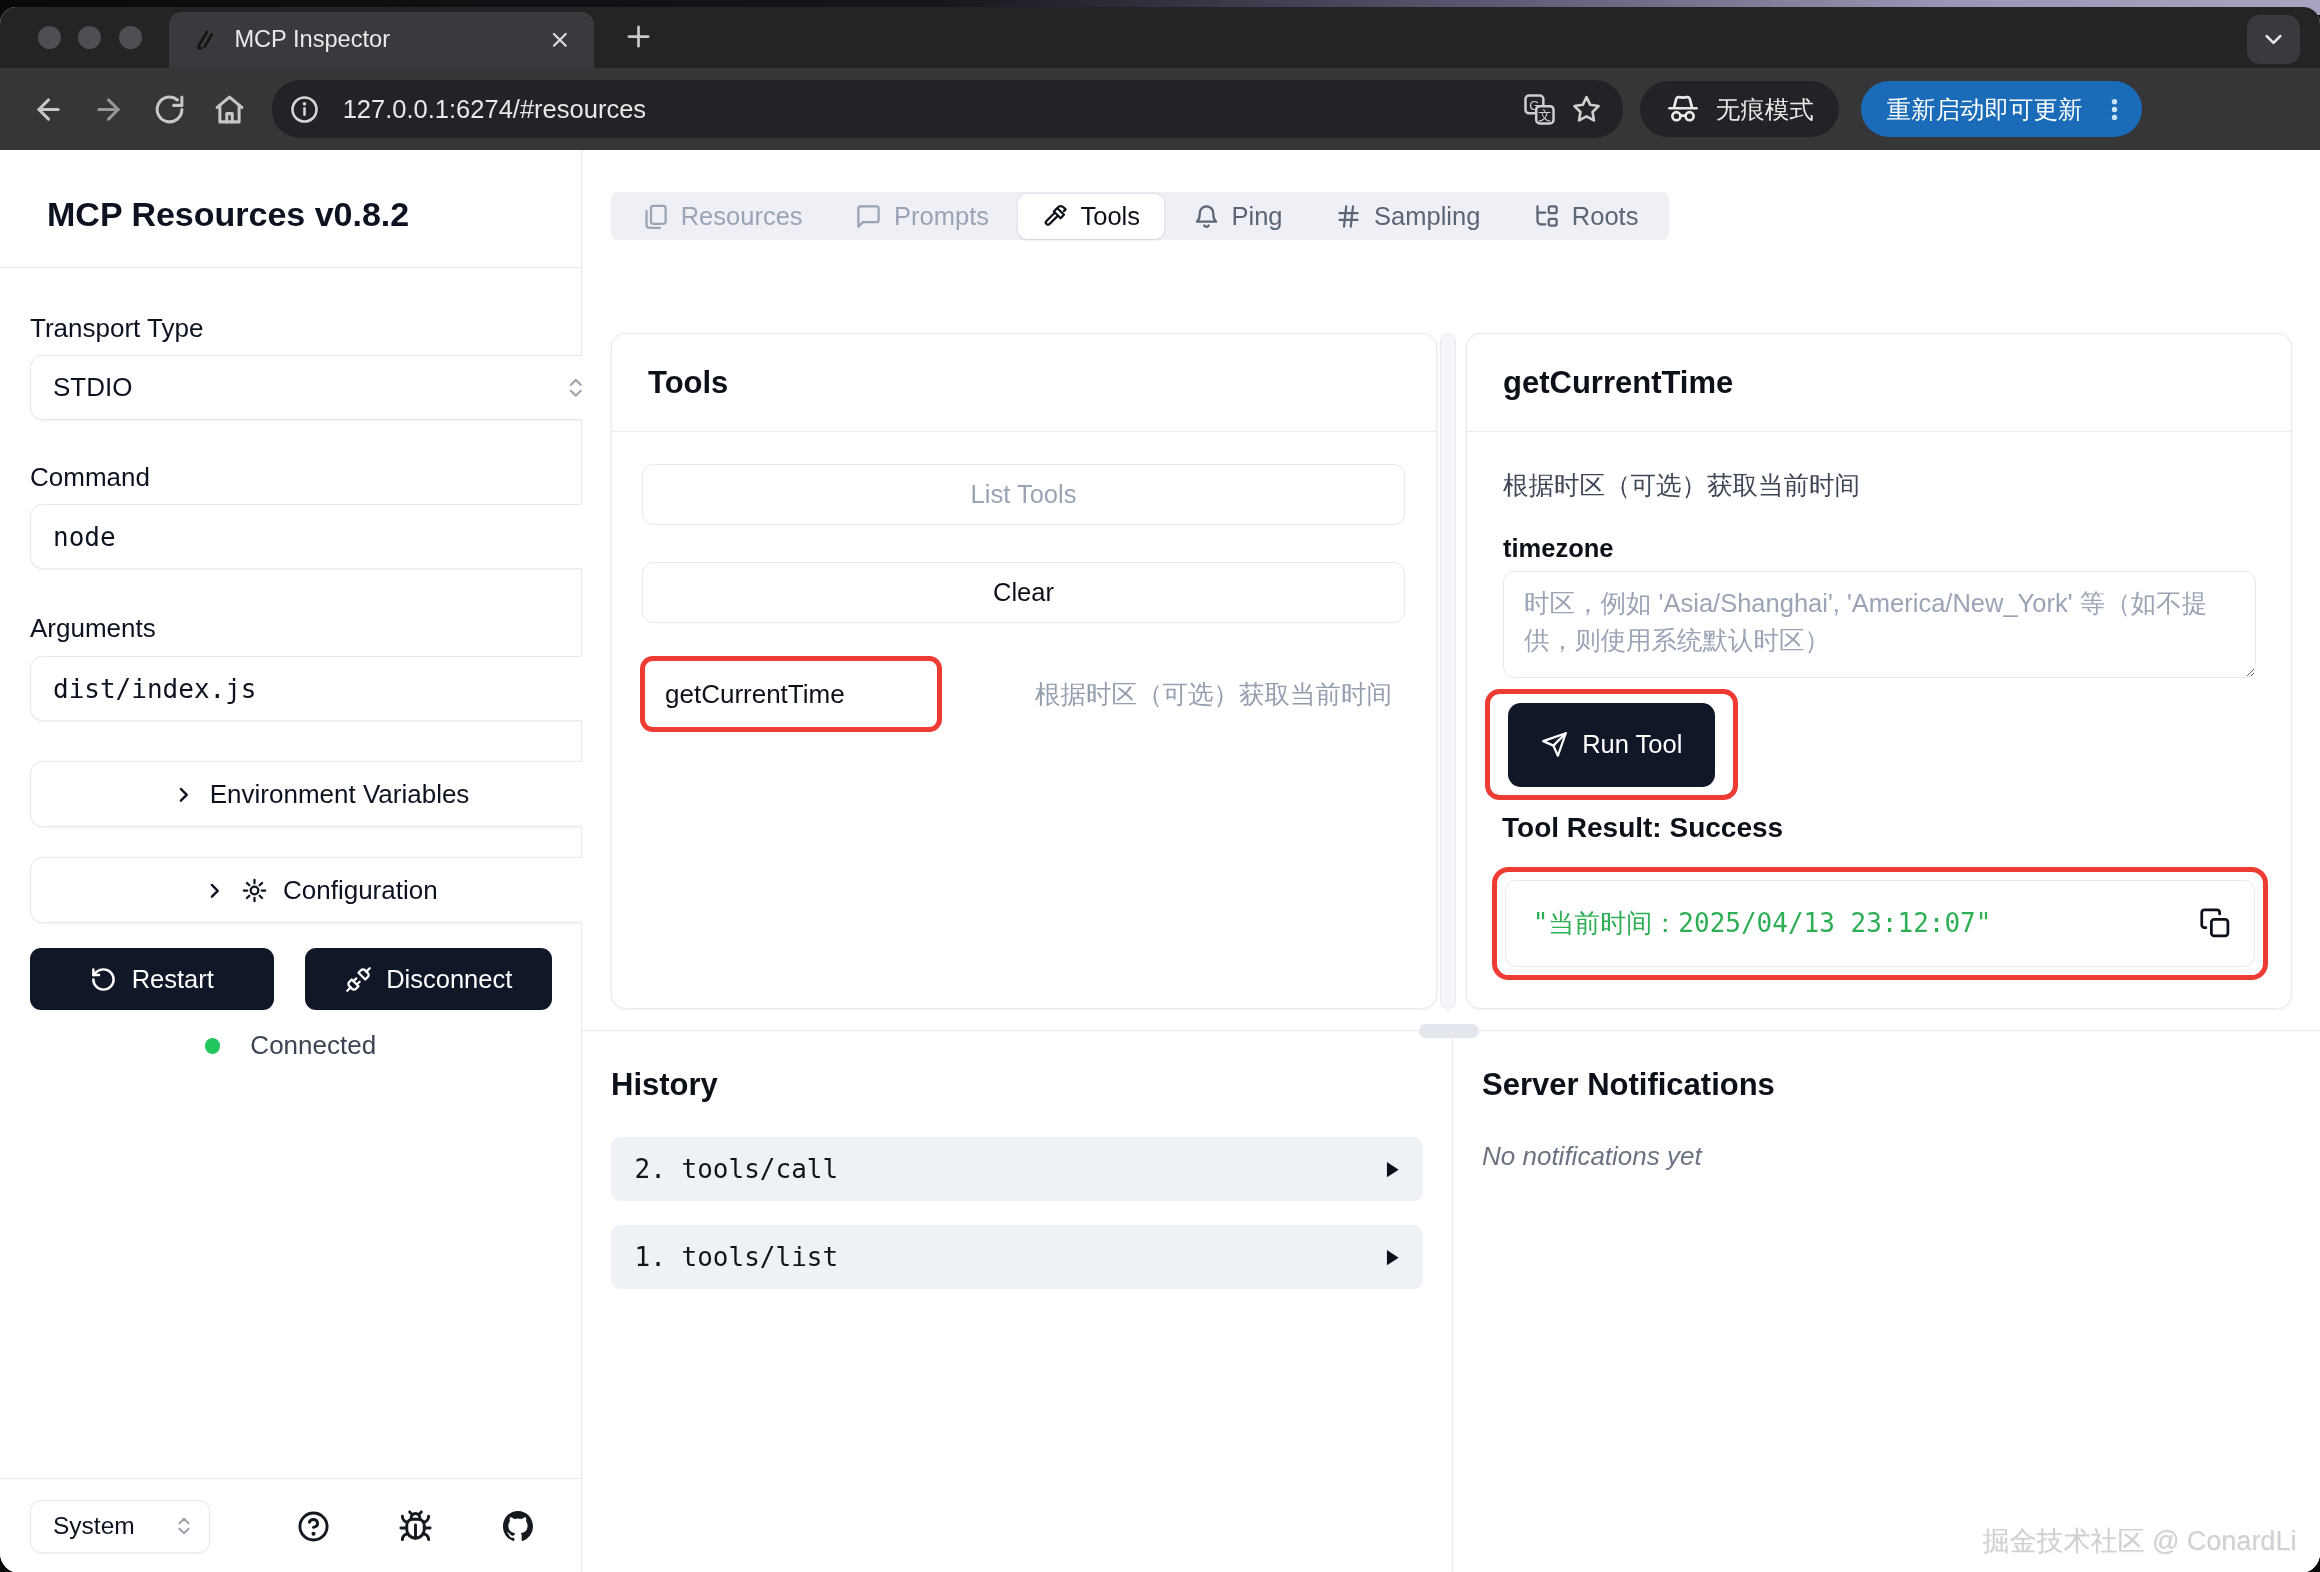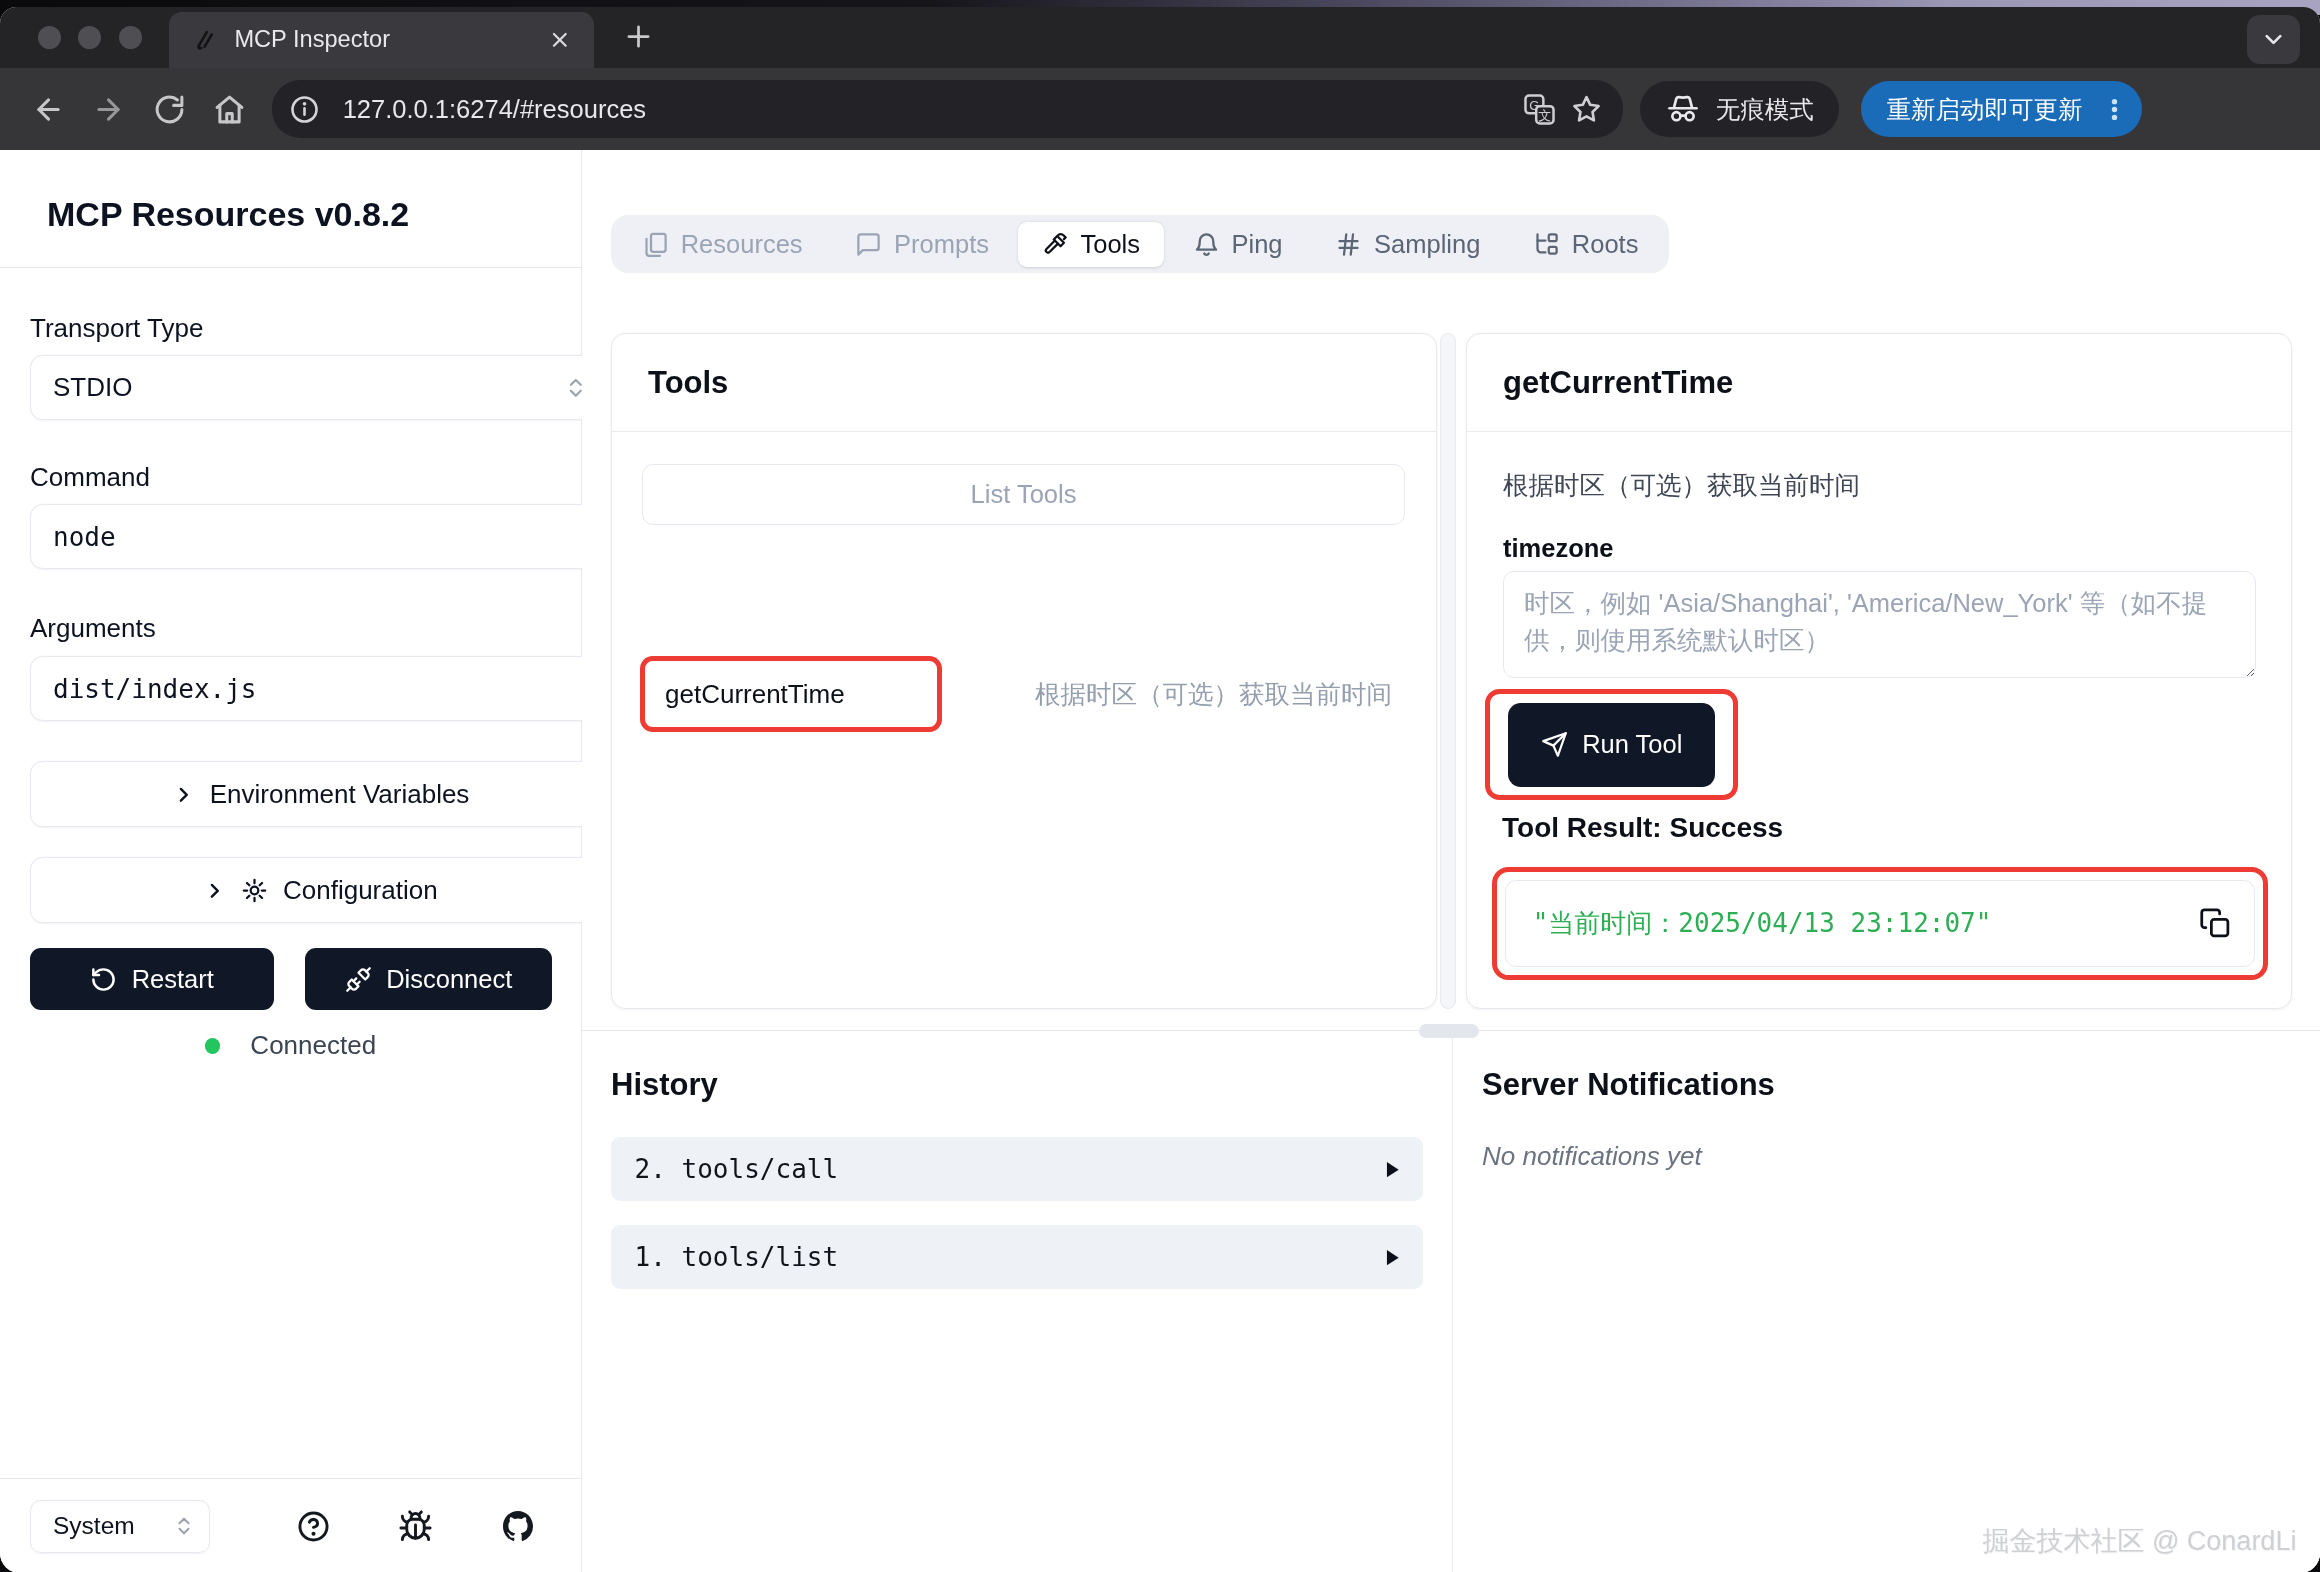--- a/index.html
+++ b/index.html
@@ -64,22 +64,22 @@
   .conn-dot { width:15.5px; height:15.5px; border-radius:50%; background:#22c55e; }
   .sb-footer { height:95px; border-top:0.9px solid #e7e9ee; display:flex; align-items:center;
     justify-content:space-between; padding:0 45px 0 30px; }
   .theme-select { width:180px; height:53px; border:1.8px solid #e6e9ef; border-radius:11px; display:flex;
     align-items:center; justify-content:space-between; padding:0 14.5px 0 22px; font-size:24.5px; color:#0d1220;
     box-shadow:0 0.9px 1.8px rgba(16,24,40,.05); }
   .footer-icons { display:flex; gap:67px; color:#14181f; align-items:center; }
 
   .main { flex:1; position:relative; background:#fff; min-width:0; }
 
-  .tabsrow { position:absolute; left:29px; top:42px; height:58px; background:#eef0f5; border-radius:17px;
-    display:flex; align-items:center; padding:0 7.3px; gap:5.5px;margin-top:23px; }
+  .tabsrow { position:absolute; left:29px; top:42px; height:48px; background:#eef0f5; border-radius:7px;
+    display:flex; align-items:center; padding:0 7.3px; gap:5.5px; }
   .tabitem { height:45px; border-radius:9px; display:flex; align-items:center; gap:11.8px; padding:0 23.6px;
     font-size:25.5px; font-weight:500; white-space:nowrap; }
   .tabitem.muted { color:#9aa4b5; }
   .tabitem.normal { color:#5b6575; }
   .tabitem.active { background:#fff; color:#0c1018; box-shadow:0 0.9px 2.7px rgba(16,24,40,.15); }
 
   .card { position:absolute; top:183px; height:676px; width:826px; background:#fff;
     border:1.4px solid #e7e9ee; border-radius:14.5px; box-shadow:0 0.9px 2.7px rgba(16,24,40,.06); }
   .card-h { height:98px; display:flex; align-items:center; padding:0 36px; border-bottom:0.9px solid #e9ebef;
     font-size:31px; font-weight:600; color:#0c1018; }
@@ -426,20 +426,21 @@
             </svg>
           </span>
           <span>Roots</span>
         </div>
       </div>
 
       <div class="card tools-card">
         <div class="card-h">Tools</div>
         <div class="card-b">
           <button class="wide-btn list-tools-btn">List Tools</button>
+          <button class="wide-btn clear-btn">Clear</button>
           <div class="tool-row">
             <div class="annotation tool-annotation">
               <span>getCurrentTime</span>
             </div>
             <span class="tool-desc">根据时区（可选）获取当前时间</span>
           </div>
         </div>
       </div>
 
       <div class="gutter"></div>

